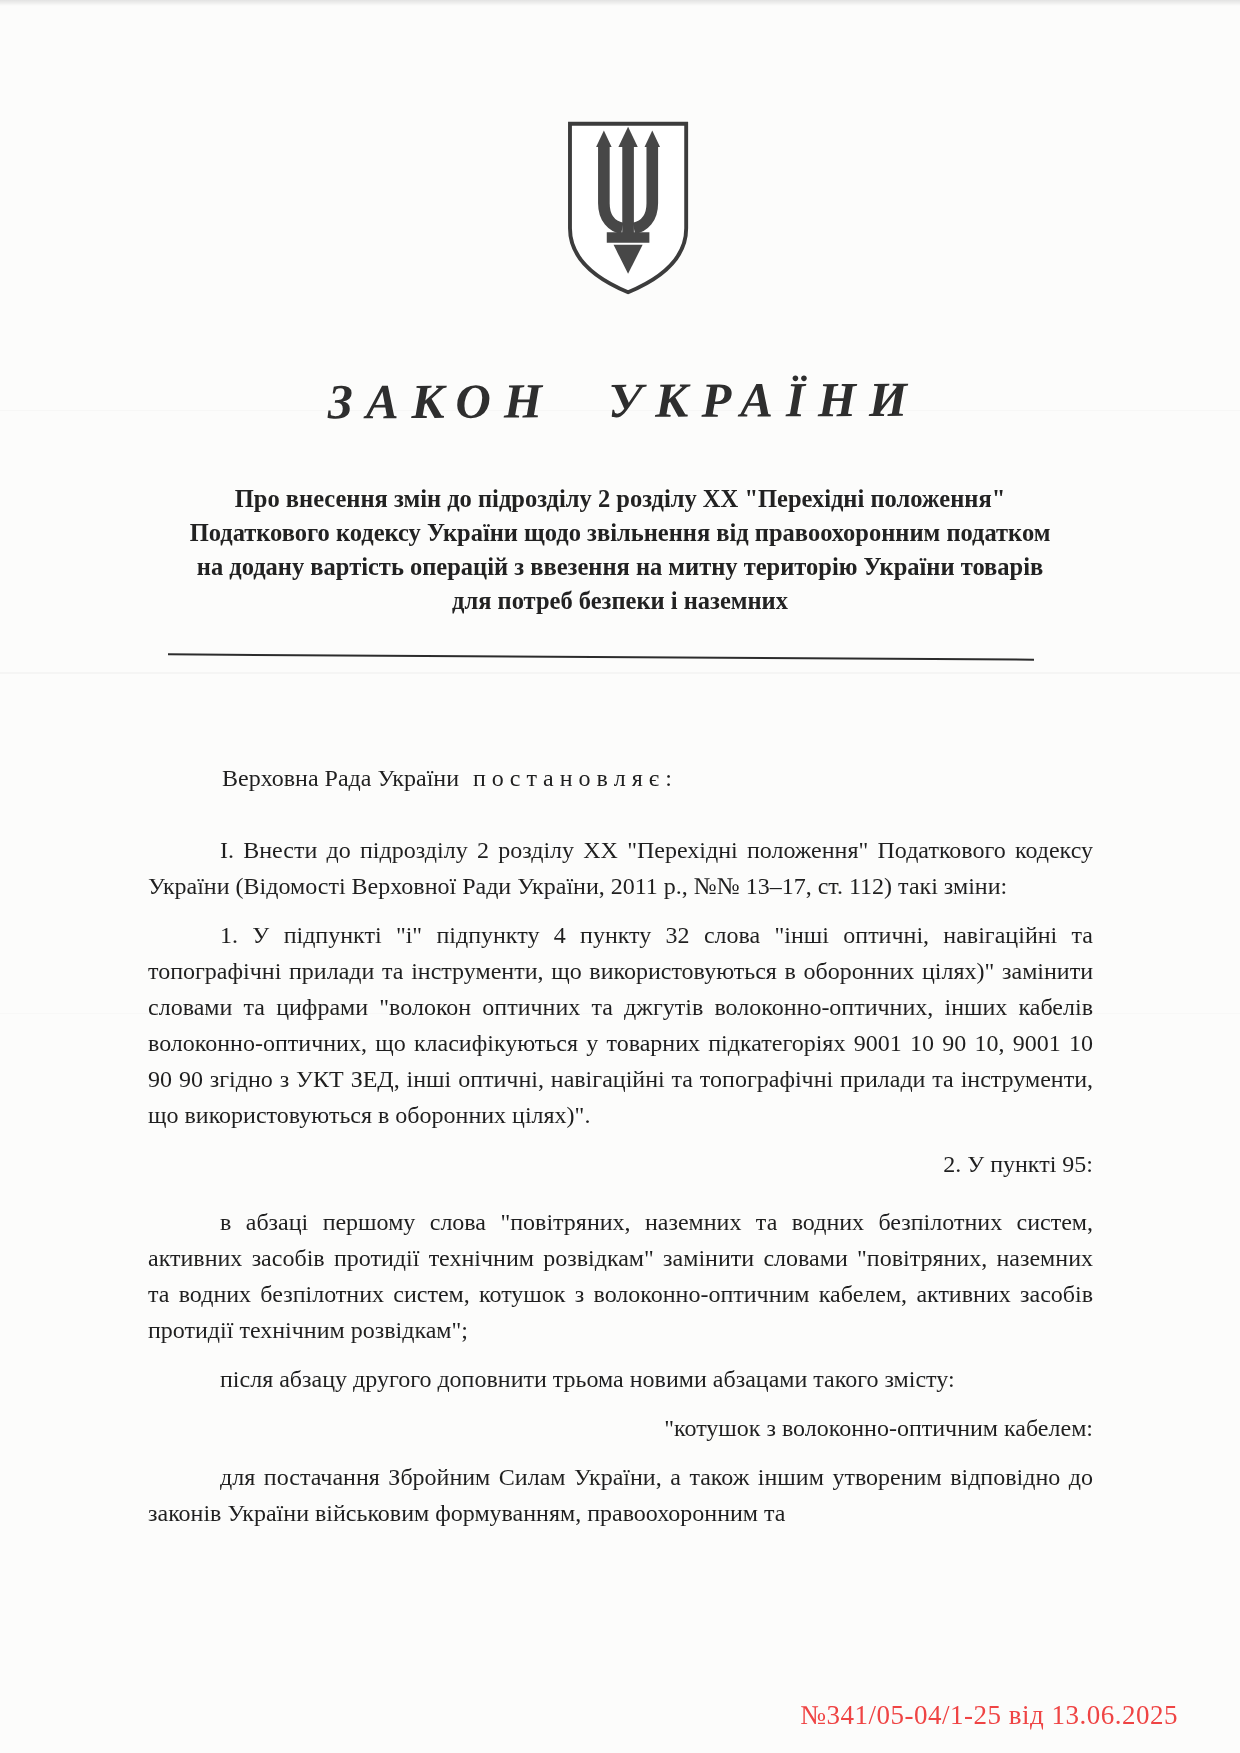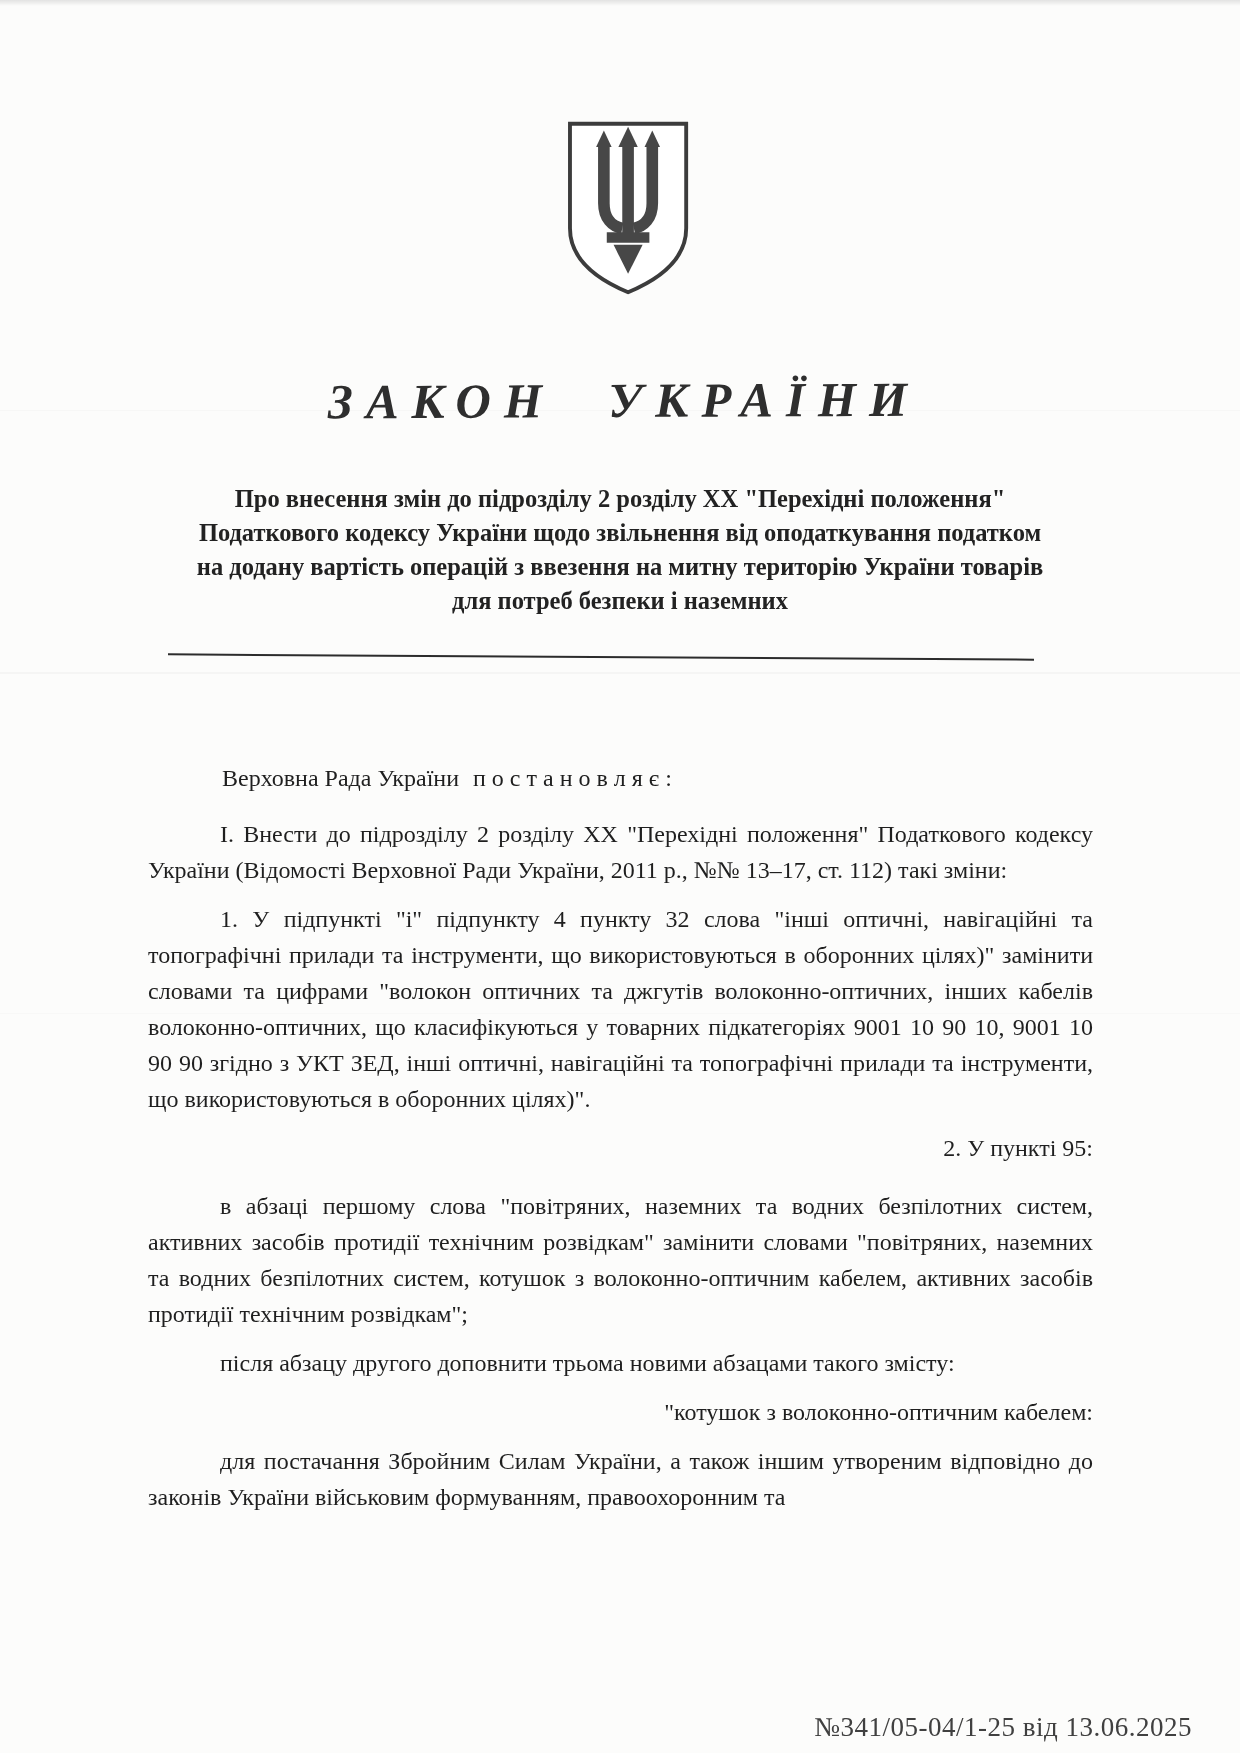--- a/index.html
+++ b/index.html
@@ -66,37 +66,36 @@
     transform: rotate(0.35deg);
   }
   .content {
     position: absolute;
     top: 760px;
     left: 148px;
     width: 945px;
     font-size: 24px;
     line-height: 36px;
   }
-  .enact { margin: 0 0 20px 74px; }
+  .enact { margin: 0 0 36px 74px; }
   .enact .spaced { margin-left: 14px; }
   .para {
     margin: 0 0 13px 0;
     text-indent: 72px;
     text-align: justify;
   }
   .para.single { text-align: right; }
   .para.gap-after { margin-bottom: 22px; }
   .doc-ref {
     position: absolute;
     top: 1700px;
-    right: 56px;
+    right: 70px;
     font-size: 27px;
-    color: #404040;
+    color: #ef4444;
     letter-spacing: 0.5px;
-    margin-top: 12px;
   }
 </style>
 </head>
 <body>
 
 <div class="page">
 
   <div class="streak s1"></div>
   <div class="streak s2"></div>
   <div class="streak s3"></div>
@@ -117,21 +116,21 @@
         <path d="M48,120 H92 V131 H48 Z"></path>
         <path d="M70,163 L55,133 H85 Z"></path>
       </g>
     </svg>
   </div>
 
   <h1 class="title">ЗАКОН УКРАЇНИ</h1>
 
   <div class="subtitle">
     <div>Про внесення змін до підрозділу 2 розділу ХХ "Перехідні положення"</div>
-    <div>Податкового кодексу України щодо звільнення від оподаткування податком</div>
+    <div>Податкового кодексу України щодо звільнення від правоохоронним податком</div>
     <div>на додану вартість операцій з ввезення на митну територію України товарів</div>
     <div>для потреб безпеки і наземних</div>
   </div>
 
   <div class="subtitle-underline"></div>
 
   <div class="content">
     <p class="enact"><span>Верховна Рада України</span><span class="spaced">п о с т а н о в л я є :</span></p>
 
     <p class="para">І. Внести до підрозділу 2 розділу ХХ "Перехідні положення" Податкового кодексу України (Відомості Верховної Ради України, 2011 р., №№ 13–17, ст. 112) такі зміни:</p>

